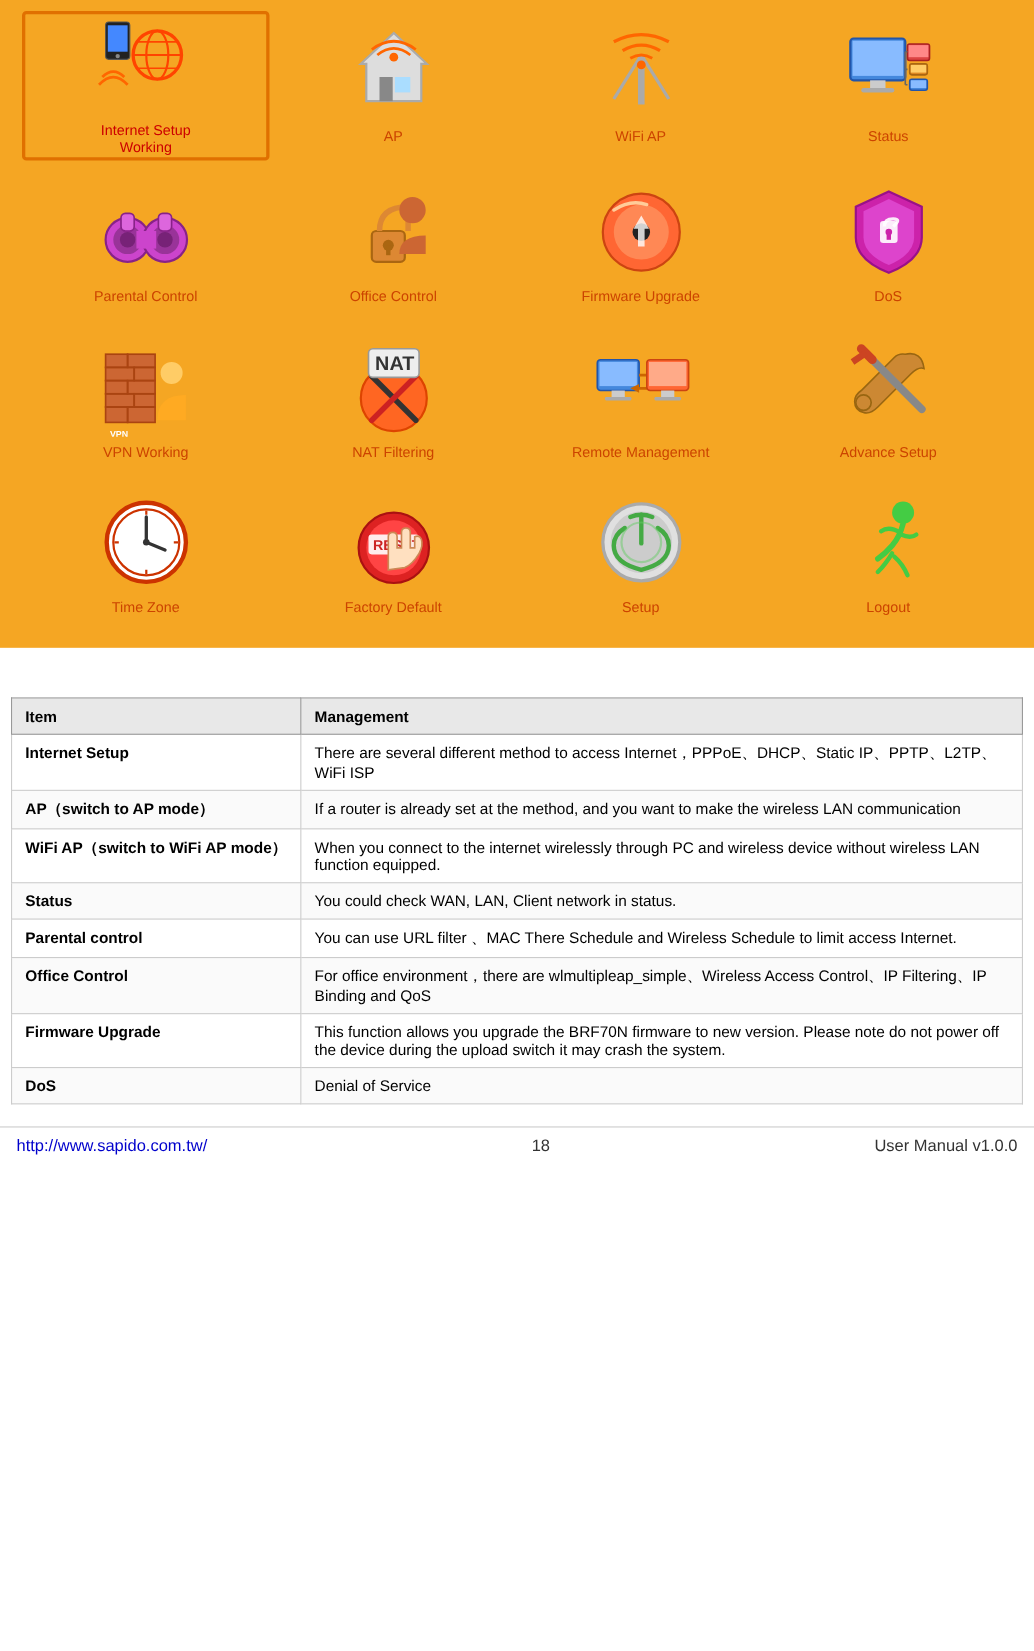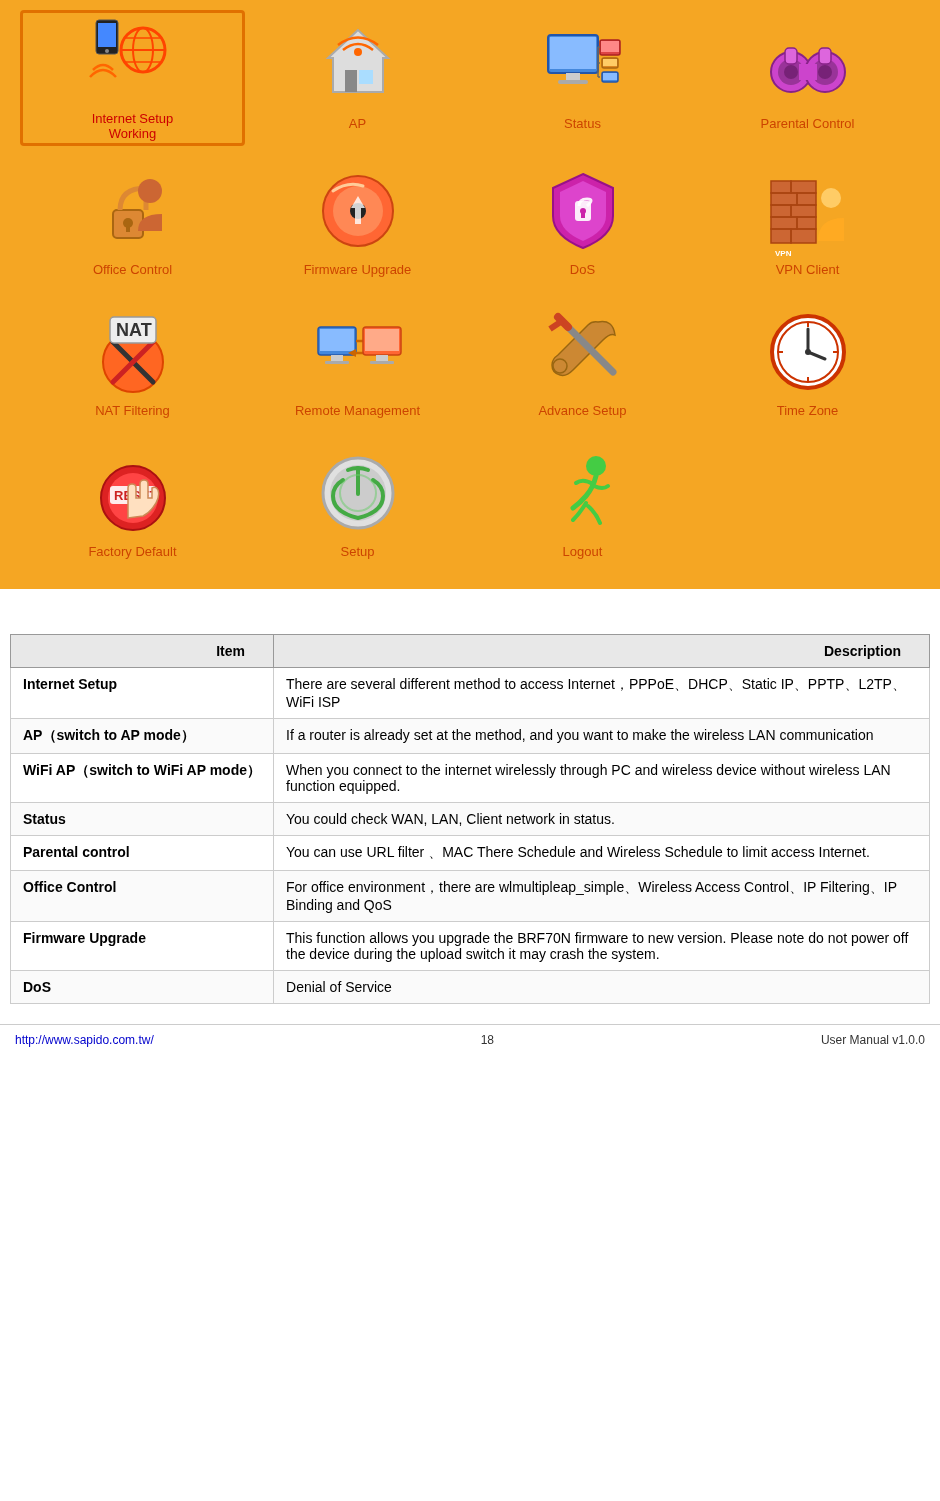--- a/index.html
+++ b/index.html
@@ -57,22 +57,22 @@
     .table-section {
       padding: 20px 10px 20px 10px;
     }
     table {
       width: 100%;
       border-collapse: collapse;
       border: 1px solid #999;
     }
     th {
       background: #e8e8e8;
-      text-align: right;
-      padding: 8px 28px;
+      text-align: left;
+      padding: 8px 12px;
       font-weight: bold;
       font-size: 14px;
       border: 1px solid #999;
     }
     td {
       padding: 8px 12px;
       font-size: 14px;
       border: 1px solid #ccc;
       vertical-align: top;
     }
@@ -84,21 +84,21 @@
     tr:nth-child(even) {
       background: #fafafa;
     }
 
     
     .footer {
       display: flex;
       justify-content: space-between;
       align-items: center;
       padding: 8px 15px;
-      font-size: 12px;
+      font-size: 15px;
       color: #333;
       border-top: 1px solid #ccc;
     }
     .footer a {
       color: #0000cc;
       text-decoration: none;
     }
   </style>
 </head>
 <body>
@@ -138,20 +138,36 @@
           <rect x="46" y="50" width="14" height="14" fill="#aaddff"></rect>
 
           <path d="M30 30 Q45 18 60 30" fill="none" stroke="#ff6600" stroke-width="2.5"></path>
           <path d="M25 25 Q45 10 65 25" fill="none" stroke="#ff6600" stroke-width="2.5"></path>
           <circle cx="45" cy="32" r="4" fill="#ff6600"></circle>
         </svg>
       </div>
       <div class="icon-label">AP</div>
     </div>
 
+    <div class="icon-item">
+      <div class="icon-img">
+        <svg width="90" height="90" viewBox="0 0 90 90">
+
+          <rect x="42" y="30" width="6" height="45" fill="#aaa"></rect>
+          <line x1="45" y1="30" x2="20" y2="70" stroke="#aaa" stroke-width="3"></line>
+          <line x1="45" y1="30" x2="70" y2="70" stroke="#aaa" stroke-width="3"></line>
+
+          <path d="M20 18 Q45 5 70 18" fill="none" stroke="#ff6600" stroke-width="3"></path>
+          <path d="M28 26 Q45 16 62 26" fill="none" stroke="#ff6600" stroke-width="3"></path>
+          <path d="M35 33 Q45 27 55 33" fill="none" stroke="#ff6600" stroke-width="2.5"></path>
+          <circle cx="45" cy="39" r="4" fill="#ff6600"></circle>
+        </svg>
+      </div>
+      <div class="icon-label">WiFi AP</div>
+    </div>
 
     <div class="icon-item">
       <div class="icon-img">
         <svg width="90" height="90" viewBox="0 0 90 90">
 
           <rect x="10" y="15" width="50" height="38" rx="3" fill="#4488dd" stroke="#2255aa" stroke-width="2"></rect>
           <rect x="12" y="17" width="46" height="32" fill="#88bbff"></rect>
           <rect x="28" y="53" width="14" height="8" fill="#ccc"></rect>
           <rect x="20" y="60" width="30" height="4" rx="2" fill="#aaa"></rect>
 
@@ -254,21 +270,21 @@
           <rect x="34" y="51" width="19" height="12" fill="none" stroke="#aa4411" stroke-width="1.5"></rect>
           <rect x="8" y="63" width="20" height="14" fill="none" stroke="#aa4411" stroke-width="1.5"></rect>
           <rect x="28" y="63" width="25" height="14" fill="none" stroke="#aa4411" stroke-width="1.5"></rect>
 
           <circle cx="68" cy="32" r="10" fill="#ffcc66"></circle>
           <path d="M55 75 Q55 52 81 52 Q81 75 81 75" fill="#ffaa22"></path>
 
           <text x="12" y="90" font-size="8" fill="#fff" font-weight="bold">VPN</text>
         </svg>
       </div>
-      <div class="icon-label">VPN Client</div>
+      <div class="icon-label">VPN Working</div>
     </div>
 
     <div class="icon-item">
       <div class="icon-img">
         <svg width="90" height="90" viewBox="0 0 90 90">
 
           <circle cx="45" cy="55" r="30" fill="#ff6622" stroke="#dd4400" stroke-width="2"></circle>
 
           <line x1="25" y1="35" x2="65" y2="75" stroke="#333" stroke-width="5" stroke-linecap="round"></line>
           <line x1="65" y1="35" x2="25" y2="75" stroke="#cc2222" stroke-width="5" stroke-linecap="round"></line>
@@ -392,21 +408,21 @@
   </div>
 </div>
 
 <div style="height: 25px; background: #fff;"></div>
 
 <div class="table-section">
   <table>
     <thead>
       <tr>
         <th>Item</th>
-        <th>Description</th>
+        <th>Management</th>
       </tr>
     </thead>
     <tbody id="table-body">
     <tr>
           <td>Internet Setup</td>
           <td>There are several different method to access Internet，PPPoE、DHCP、Static IP、PPTP、L2TP、WiFi ISP</td>
         </tr>
         <tr>
           <td>AP（switch to AP mode）</td>
           <td>If a router is already set at the method, and you want to make the wireless LAN communication</td>

